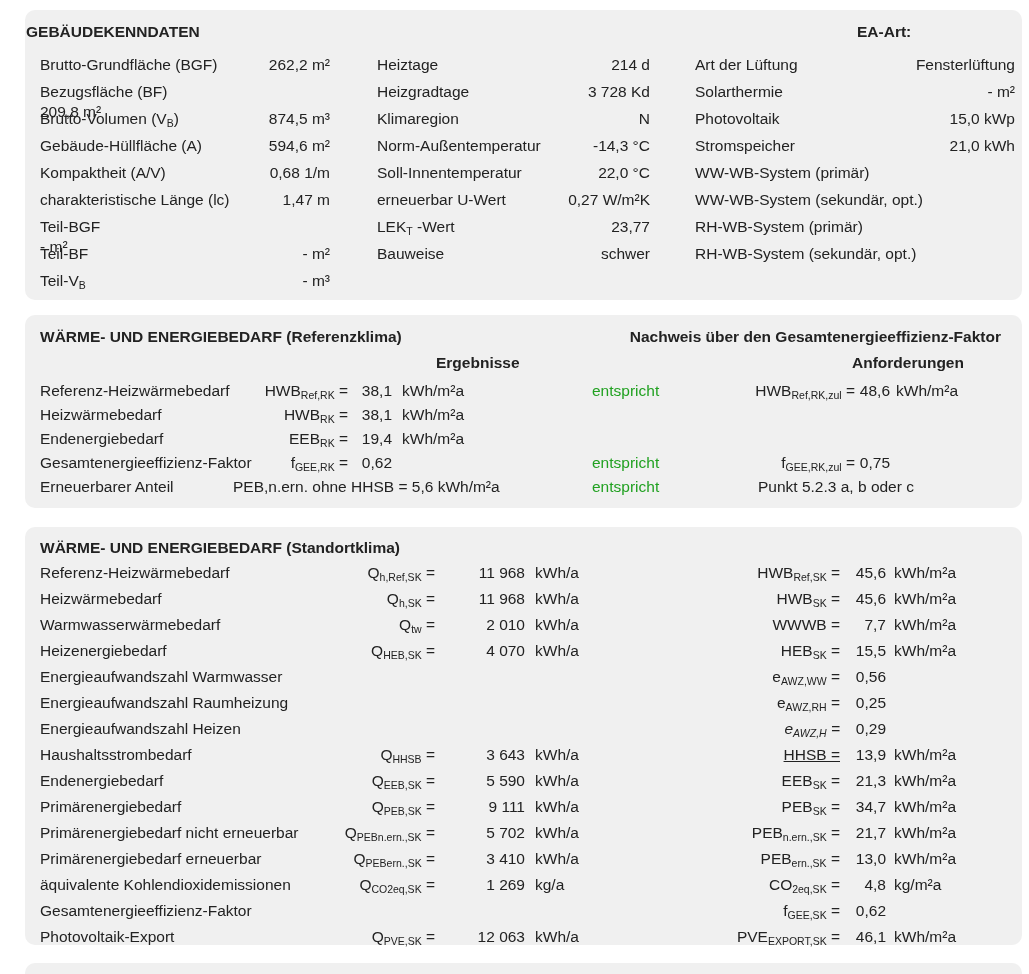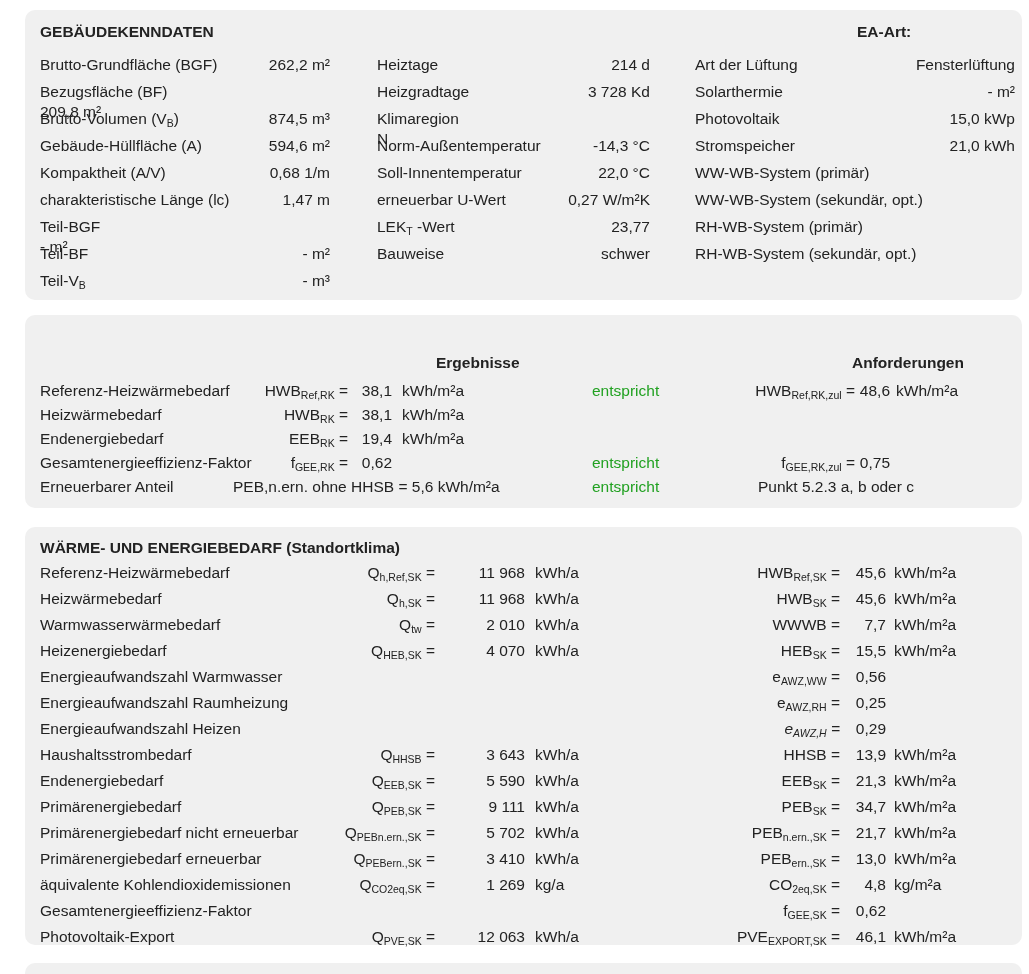--- a/index.html
+++ b/index.html
@@ -27,21 +27,21 @@
   .right{text-align:right;}
   .green{color:var(--green);}
   sub{font-size:10.5px;line-height:0;vertical-align:-3px;}
   .kv-row{position:absolute;display:flex;justify-content:space-between;line-height:20px;}
   .kv-row span{white-space:nowrap;}
 </style>
 </head>
 <body>
 
 <section class="panel" style="top:10px;height:290px">
-  <div class="p-title" style="left:15px;top:12px">GEBÄUDEKENNDATEN</div>
+  <div class="p-title" style="left:1px;top:12px">GEBÄUDEKENNDATEN</div>
   <div class="p-title" style="left:832px;top:12px">EA-Art:</div>
   <div id="gk-rows">
       <div class="kv-row" style="left: 15px; top: 45px; width: 290px;">
         <span>Brutto-Grundfläche (BGF)</span>
         <span>262,2 m²</span>
       </div>
       <div class="kv-row" style="left: 15px; top: 72px; width: 290px; flex-direction: column;">
         <span>Bezugsfläche (BF)</span>
         <span>209,8 m²</span>
       </div>
@@ -74,21 +74,21 @@
         <span>- m³</span>
       </div>
       <div class="kv-row" style="left: 352px; top: 45px; width: 273px;">
         <span>Heiztage</span>
         <span>214 d</span>
       </div>
       <div class="kv-row" style="left: 352px; top: 72px; width: 273px;">
         <span>Heizgradtage</span>
         <span>3 728 Kd</span>
       </div>
-      <div class="kv-row" style="left: 352px; top: 99px; width: 273px; flex-direction: column;">
+      <div class="kv-row" style="left: 352px; top: 99px; width: 273px;">
         <span>Klimaregion</span>
         <span>N</span>
       </div>
       <div class="kv-row" style="left: 352px; top: 126px; width: 273px;">
         <span>Norm-Außentemperatur</span>
         <span>-14,3 °C</span>
       </div>
       <div class="kv-row" style="left: 352px; top: 153px; width: 273px;">
         <span>Soll-Innentemperatur</span>
         <span>22,0 °C</span>
@@ -134,20 +134,22 @@
         <span></span>
       </div>
       <div class="kv-row" style="left: 670px; top: 234px; width: 320px;">
         <span>RH-WB-System (sekundär, opt.)</span>
         <span></span>
       </div>
     </div>
 </section>
 
 <section class="panel" style="top:315px;height:193px">
+  <div class="p-title" style="left:15px;top:12px">WÄRME- UND ENERGIEBEDARF (Referenzklima)</div>
+  <div class="p-title right" style="left:500px;top:12px;width:476px">Nachweis über den Gesamtenergieeffizienz-Faktor</div>
   <div class="p-title" style="left:411px;top:38px">Ergebnisse</div>
   <div class="p-title" style="left:827px;top:38px">Anforderungen</div>
   <div id="ref-rows">
       <div class="cell" style="left: 15px; top: 66px;">Referenz-Heizwärmebedarf</div>
       <div class="cell right" style="left: 160px; top: 66px; width: 163px;">HWB<sub>Ref,RK</sub> =</div>
       <div class="cell right" style="left: 323px; top: 66px; width: 44px;">38,1</div>
       <div class="cell" style="left: 377px; top: 66px;">kWh/m²a</div>
       <div class="cell green" style="left: 567px; top: 66px;">entspricht</div>
       <div class="cell right" style="left: 690px; top: 66px; width: 140px;">HWB<sub>Ref,RK,zul</sub> =</div>
       <div class="cell right" style="left: 830px; top: 66px; width: 35px;">48,6</div>
@@ -210,21 +212,21 @@
       <div class="cell" style="left: 15px; top: 166px;">Energieaufwandszahl Raumheizung</div>
       <div class="cell right" style="left: 640px; top: 166px; width: 175px;">e<sub>AWZ,RH</sub> =</div>
       <div class="cell right" style="left: 817px; top: 166px; width: 44px;">0,25</div>
       <div class="cell" style="left: 15px; top: 192px;">Energieaufwandszahl Heizen</div>
       <div class="cell right" style="left: 640px; top: 192px; width: 175px; font-style: italic;">e<sub>AWZ,H</sub> =</div>
       <div class="cell right" style="left: 817px; top: 192px; width: 44px;">0,29</div>
       <div class="cell" style="left: 15px; top: 218px;">Haushaltsstrombedarf</div>
       <div class="cell right" style="left: 220px; top: 218px; width: 190px;">Q<sub>HHSB</sub> =</div>
       <div class="cell right" style="left: 412px; top: 218px; width: 88px;">3 643</div>
       <div class="cell" style="left: 510px; top: 218px;">kWh/a</div>
-      <div class="cell right" style="left: 640px; top: 218px; width: 175px;">HHSB =</div>
+      <div class="cell right" style="left: 640px; top: 218px; width: 175px; text-decoration: underline;">HHSB =</div>
       <div class="cell right" style="left: 817px; top: 218px; width: 44px;">13,9</div>
       <div class="cell" style="left: 869px; top: 218px;">kWh/m²a</div>
       <div class="cell" style="left: 15px; top: 244px;">Endenergiebedarf</div>
       <div class="cell right" style="left: 220px; top: 244px; width: 190px;">Q<sub>EEB,SK</sub> =</div>
       <div class="cell right" style="left: 412px; top: 244px; width: 88px;">5 590</div>
       <div class="cell" style="left: 510px; top: 244px;">kWh/a</div>
       <div class="cell right" style="left: 640px; top: 244px; width: 175px;">EEB<sub>SK</sub> =</div>
       <div class="cell right" style="left: 817px; top: 244px; width: 44px;">21,3</div>
       <div class="cell" style="left: 869px; top: 244px;">kWh/m²a</div>
       <div class="cell" style="left: 15px; top: 270px; text-align: right;">Primärenergiebedarf</div>

